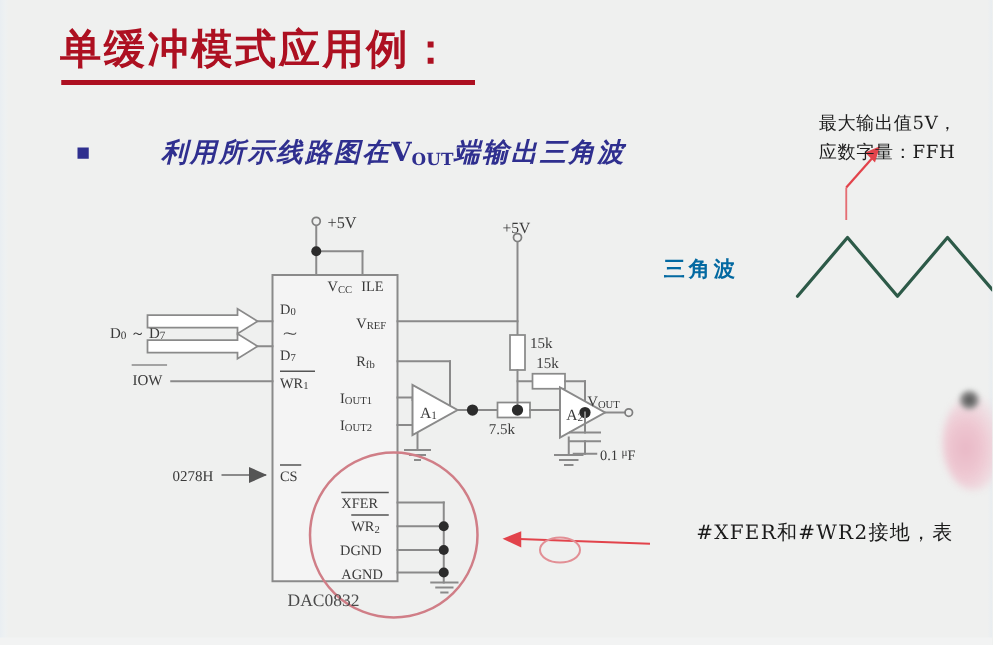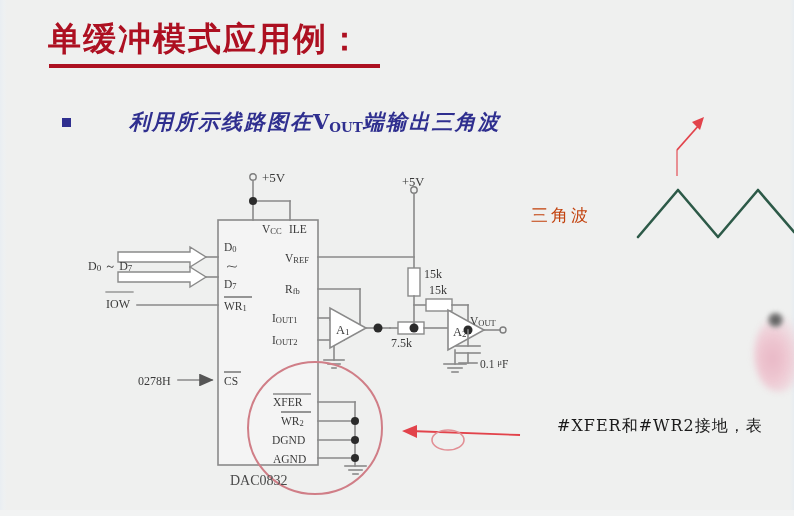--- a/index.html
+++ b/index.html
@@ -122,23 +122,23 @@
     left: 655px;
     top: 88px;
     font-size: 14.5px;
     line-height: 23px;
     letter-spacing: 0.5px;
   }
   .ann-wave-label {
     left: 531px;
     top: 204px;
     font-size: 17px;
-    font-weight: 400;
+    font-weight: 700;
     letter-spacing: 3px;
-    color: #c2410c;
+    color: #0369a1;
   }
   .ann-bottom {
     left: 533px;
     top: 410px;
     font-size: 16px;
     line-height: 31px;
     letter-spacing: 1px;
     color: #1a1a1a;
     margin-left: 24px;
   }
@@ -324,20 +324,24 @@
       <text x="429" y="294" font-size="12">15k</text>
       <text x="391" y="347" font-size="12">7.5k</text>
       <text x="480" y="368" font-size="11.5">0.1 <tspan font-size="9" dy="-3">μ</tspan><tspan dy="3">F</tspan></text>
 
       <text x="470" y="325" font-size="11.5">V<tspan font-size="8.5" dy="1">OUT</tspan></text>
 
       <text x="230" y="485" font-size="14" fill="#4a4a4a">DAC0832</text>
     </g>
   </svg>
 
+  <div class="ann ann-top">
+    <div>最大输出值5V，</div>
+    <div>应数字量：FFH</div>
+  </div>
 
   <div class="ann ann-wave-label">三角波</div>
 
   <div class="ann ann-bottom">
     <div>#XFER和#WR2接地，表</div>
   </div>
 
   <div class="blob"></div>
   <div class="blob-dark"></div>
 

